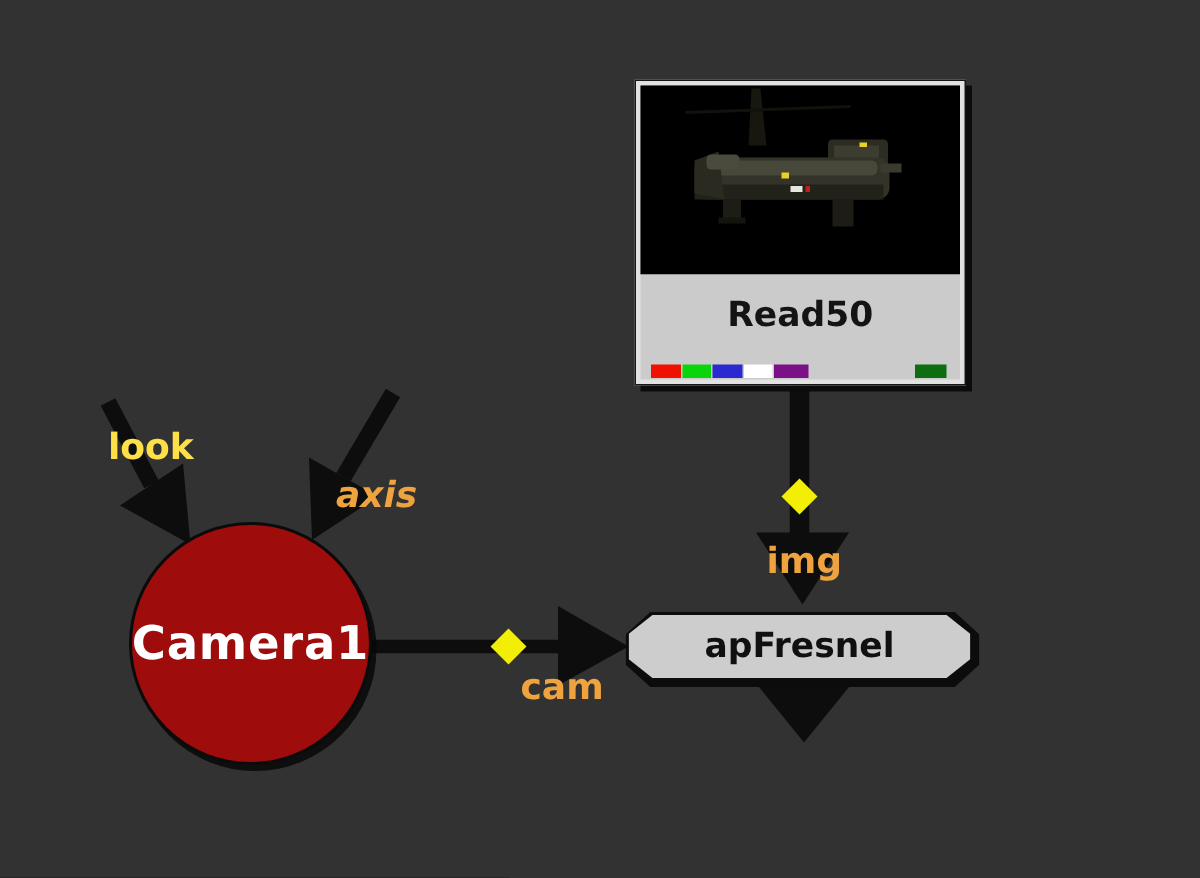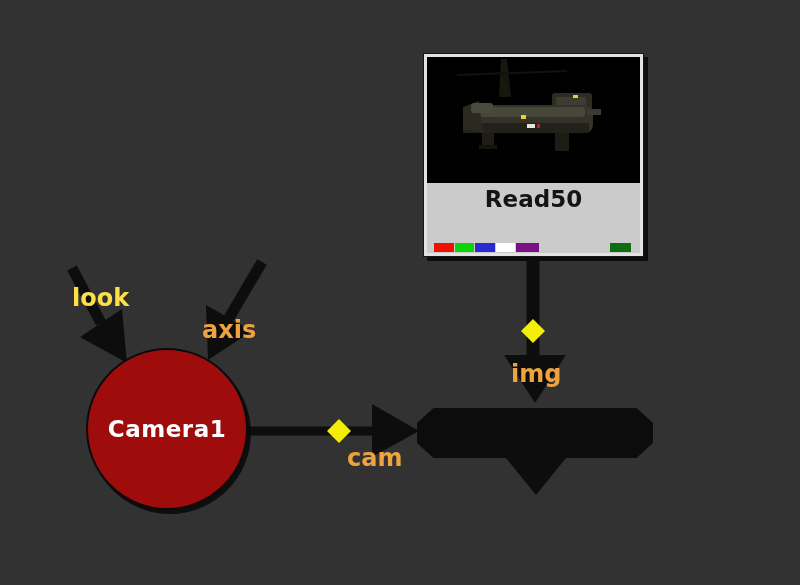--- a/index.html
+++ b/index.html
@@ -21,41 +21,41 @@
     background:#000;overflow:hidden;
   }
   .read-label-area{
     position:absolute;left:3px;top:129px;width:213px;height:70px;
     background:#cbcbcb;text-align:center;
   }
   .read-title,.read-file{
     font-size:23px;font-weight:700;color:#141414;line-height:26px;
     white-space:nowrap;
   }
-  .read-title{margin-top:3px;}
+  .read-title{margin-top:14px;}
   .chan-bars{
     position:absolute;left:3px;bottom:4px;width:213px;height:9px;
   }
   .chan-bars .bar{position:absolute;top:0;height:9px;}
   .bar-r{left:7px;width:20px;}
   .bar-g{left:28px;width:19px;}
   .bar-b{left:48px;width:20px;}
   .bar-w{left:69px;width:19px;}
   .bar-p{left:89px;width:23px;}
   .bar-m{right:9px;width:21px;}
 
   
   .camera-node{
     position:absolute;left:86px;top:348px;width:162px;height:162px;
     border-radius:50%;border:2px solid #0b0b0b;box-sizing:border-box;
     box-shadow:3px 4px 0 rgba(8,8,8,.85);
     display:flex;align-items:center;justify-content:center;z-index:2;
   }
   .camera-node span{
-    color:#fff;font-size:23px;font-weight:700;letter-spacing:.5px;
+    color:#fff;font-size:31px;font-weight:700;letter-spacing:.5px;
   }
 
   
   .shader-wrap{
     position:absolute;left:417px;top:408px;width:236px;height:50px;z-index:2;
   }
   .hexa{
     clip-path:polygon(0% 30%,7% 0%,93% 0%,100% 30%,100% 70%,93% 100%,7% 100%,0% 70%);
   }
   .shader-shadow{
@@ -66,21 +66,21 @@
     display:flex;align-items:center;justify-content:center;
   }
   .shader-body span{font-size:23px;font-weight:700;color:#101010;}
 
   
   .port-label{
     position:absolute;z-index:3;font-size:24px;font-weight:700;
     white-space:nowrap;
   }
   .lbl-look{left:72px;top:284px;}
-  .lbl-axis{left:202px;top:316px;}
+  .lbl-axis{left:224px;top:316px;font-style:italic;}
   .lbl-cam{left:347px;top:444px;}
   .lbl-img{left:511px;top:360px;}
 </style>
 </head>
 <body>
 
 <div id="canvas">
 
   <svg id="wires">
 
@@ -143,20 +143,23 @@
       <div class="bar bar-m" style="background: rgb(12, 110, 16);"></div>
     </div>
   </div>
 
   <div class="camera-node" style="background: rgb(158, 12, 12);">
     <span>Camera1</span>
   </div>
 
   <div class="shader-wrap">
     <div class="shader-shadow hexa"></div>
+    <div class="shader-body hexa" style="background: rgb(205, 205, 205);">
+      <span>apFresnel</span>
+    </div>
   </div>
 
   <div class="port-label lbl-look" style="color: #fde047;">look</div>
   <div class="port-label lbl-axis" style="color: rgb(239, 163, 62);">axis</div>
   <div class="port-label lbl-cam" style="color: rgb(239, 163, 62);">cam</div>
   <div class="port-label lbl-img" style="color: rgb(239, 163, 62);">img</div>
 
 </div>
 
 </body></html>

